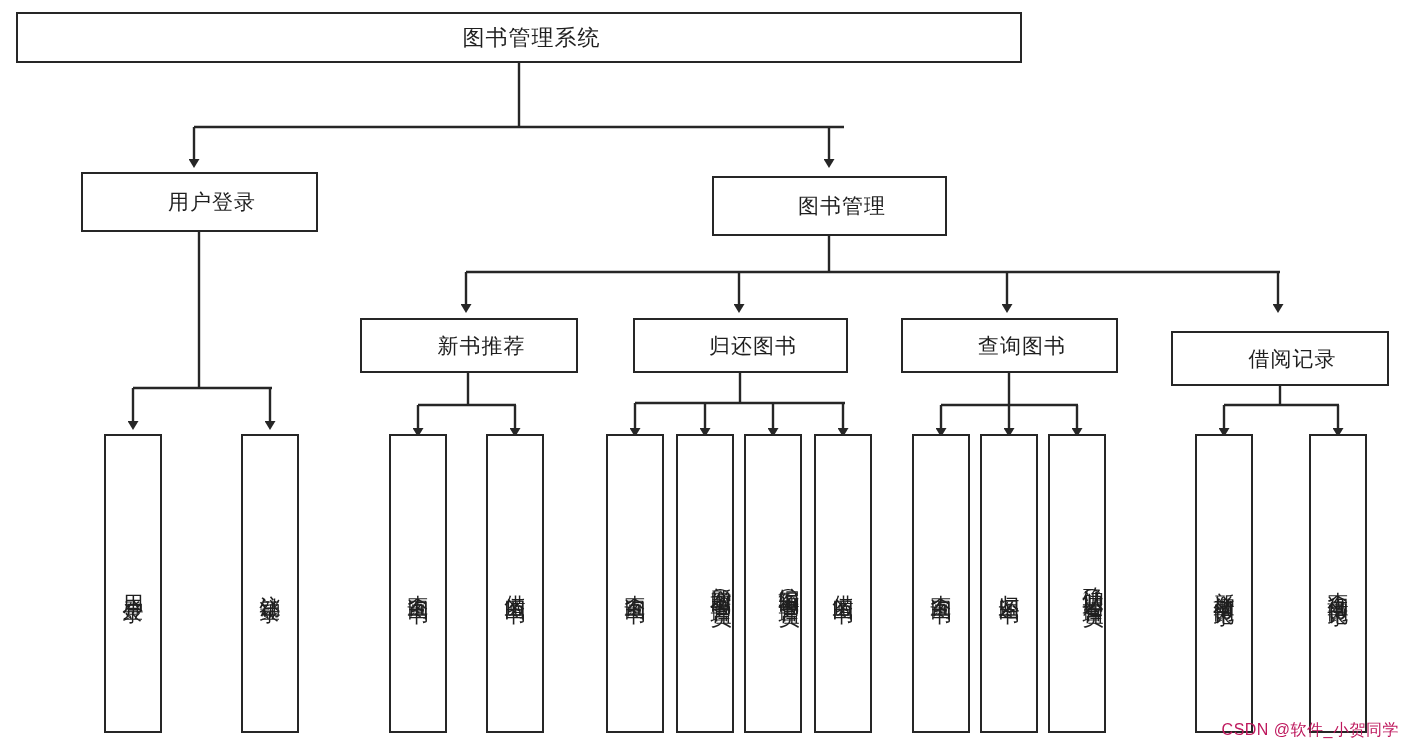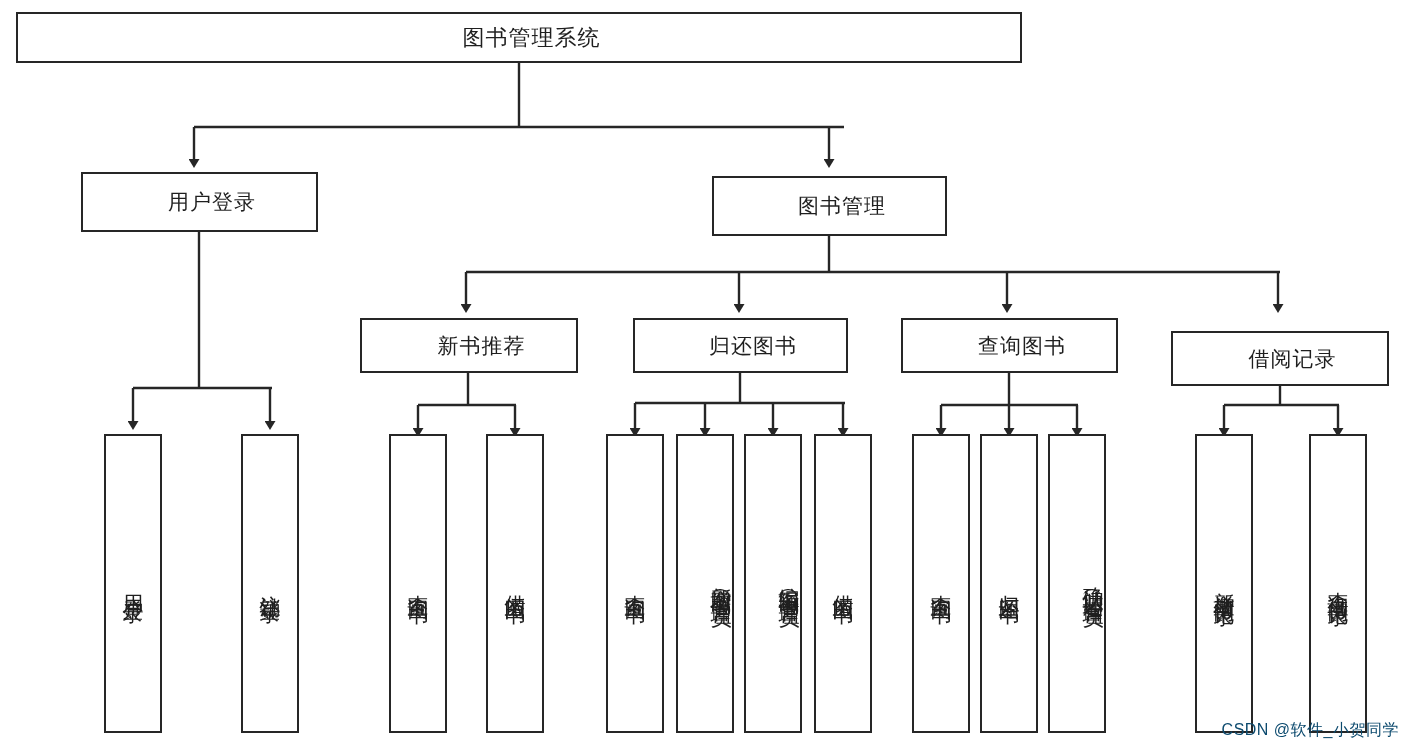--- a/index.html
+++ b/index.html
@@ -51,21 +51,21 @@
     justify-content: center;
   }
   #title-node {
     font-size: 22px;
   }
   #watermark {
     position: absolute;
     right: 6px;
     bottom: 6px;
     font-size: 16px;
-    color: #0c4a6e;
+    color: #be185d;
     letter-spacing: 0.5px;
     z-index: 5;
     white-space: nowrap;
   }
 </style>
 </head>
 <body>
 
 <div id="canvas">
 

